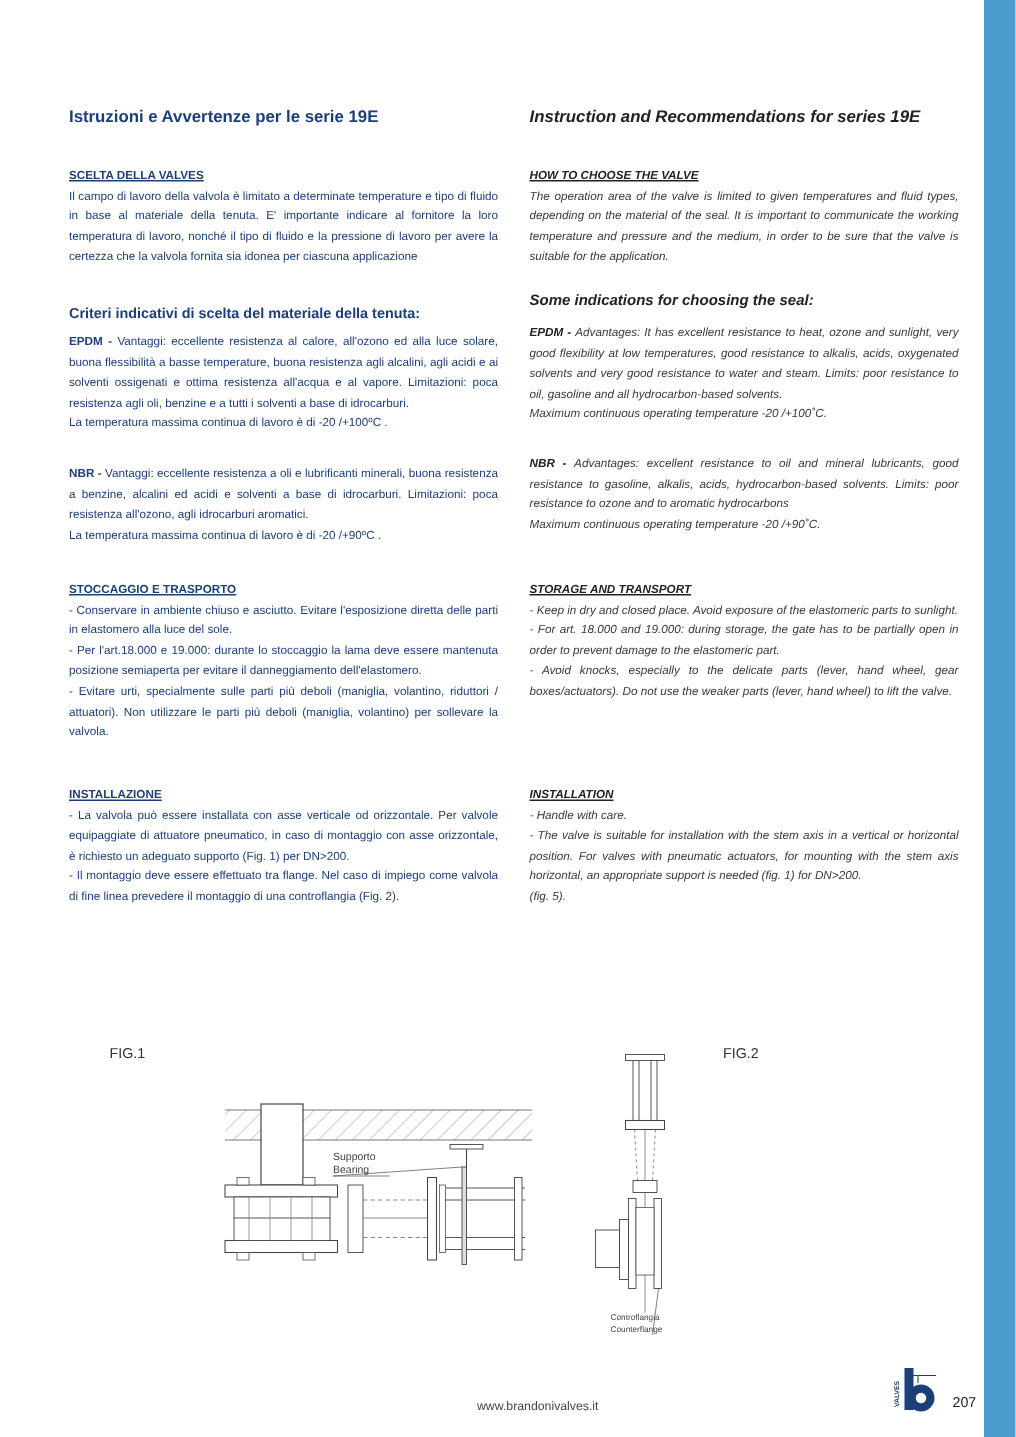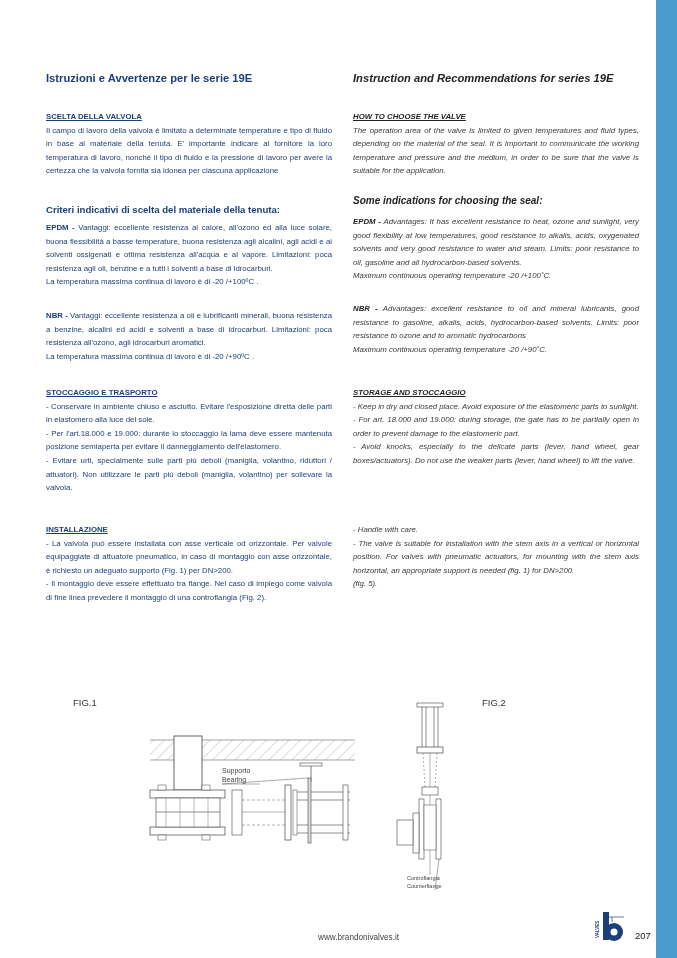--- a/index.html
+++ b/index.html
@@ -28,21 +28,21 @@
 </style>
 </head>
 <body>
 
 <div class="stripe"></div>
 
 <div class="col it">
   <div class="title">Istruzioni e Avvertenze per le serie 19E</div>
 
   <div class="sec" style="top:110px;">
-    <h3>SCELTA DELLA VALVOLA</h3>
+    <h3>SCELTA DELLA VALVES</h3>
     <p>Il campo di lavoro della valvola è limitato a determinate temperature e tipo di fluido in base al materiale della tenuta. E' importante indicare al fornitore la loro temperatura di lavoro, nonché il tipo di fluido e la pressione di lavoro per avere la certezza che la valvola fornita sia idonea per ciascuna applicazione</p>
   </div>
 
   <div class="subhead" style="top:204px; font-size:9.6px;">Criteri indicativi di scelta del materiale della tenuta:</div>
 
   <div class="mat" style="top:221px;">
     <b>EPDM - </b><span>Vantaggi: eccellente resistenza al calore, all'ozono ed alla luce solare, buona flessibilità a basse temperature, buona resistenza agli alcalini, agli acidi e ai solventi ossigenati e ottima resistenza all'acqua e al vapore. Limitazioni: poca resistenza agli oli, benzine e a tutti i solventi a base di idrocarburi.</span><br>
     <span>La temperatura massima continua di lavoro è di -20 /+100ºC .</span>
   </div>
 
@@ -79,27 +79,28 @@
     <b>EPDM - </b><span>Advantages: It has excellent resistance to heat, ozone and sunlight, very good flexibility at low temperatures, good resistance to alkalis, acids, oxygenated solvents and very good resistance to water and steam. Limits: poor resistance to oil, gasoline and all hydrocarbon-based solvents.</span><br>
     <span>Maximum continuous operating temperature  -20 /+100˚C.</span>
   </div>
 
   <div class="mat" style="top:302px;">
     <b>NBR - </b><span>Advantages: excellent resistance to oil and mineral lubricants, good resistance to gasoline, alkalis, acids, hydrocarbon-based solvents. Limits: poor resistance to ozone and to aromatic hydrocarbons</span><br>
     <span>Maximum continuous operating temperature  -20 /+90˚C.</span>
   </div>
 
   <div class="sec" style="top:386px;">
-    <h3>STORAGE AND STOCCAGGIO</h3>
+    <h3>STORAGE AND TRANSPORT</h3>
     <p>- Keep in dry and closed place. Avoid exposure of the elastomeric parts to sunlight.</p>
     <p>- For art. 18.000 and 19.000: during storage, the gate has to be partially open in order to prevent damage to the elastomeric part.</p>
     <p>- Avoid knocks, especially to the delicate parts (lever, hand wheel, gear boxes/actuators). Do not use the weaker parts (lever, hand wheel) to lift the valve.</p>
   </div>
 
   <div class="sec" style="top:523px;">
+    <h3>INSTALLATION</h3>
     <p>- Handle with care.</p>
     <p>- The valve is suitable for installation with the stem axis in a vertical or horizontal position. For valves with pneumatic actuators, for mounting with the stem axis horizontal, an appropriate support is needed (fig. 1) for DN&gt;200.</p>
     <p>(fig. 5).</p>
   </div>
 </div>
 
 <div class="fig-label" style="left:73px; top:697px;">FIG.1</div>
 <div class="fig-label" style="left:482px; top:697px;">FIG.2</div>
 
 <svg style="position:absolute; left:140px; top:730px;" width="215" height="120" viewBox="0 0 215 120">

